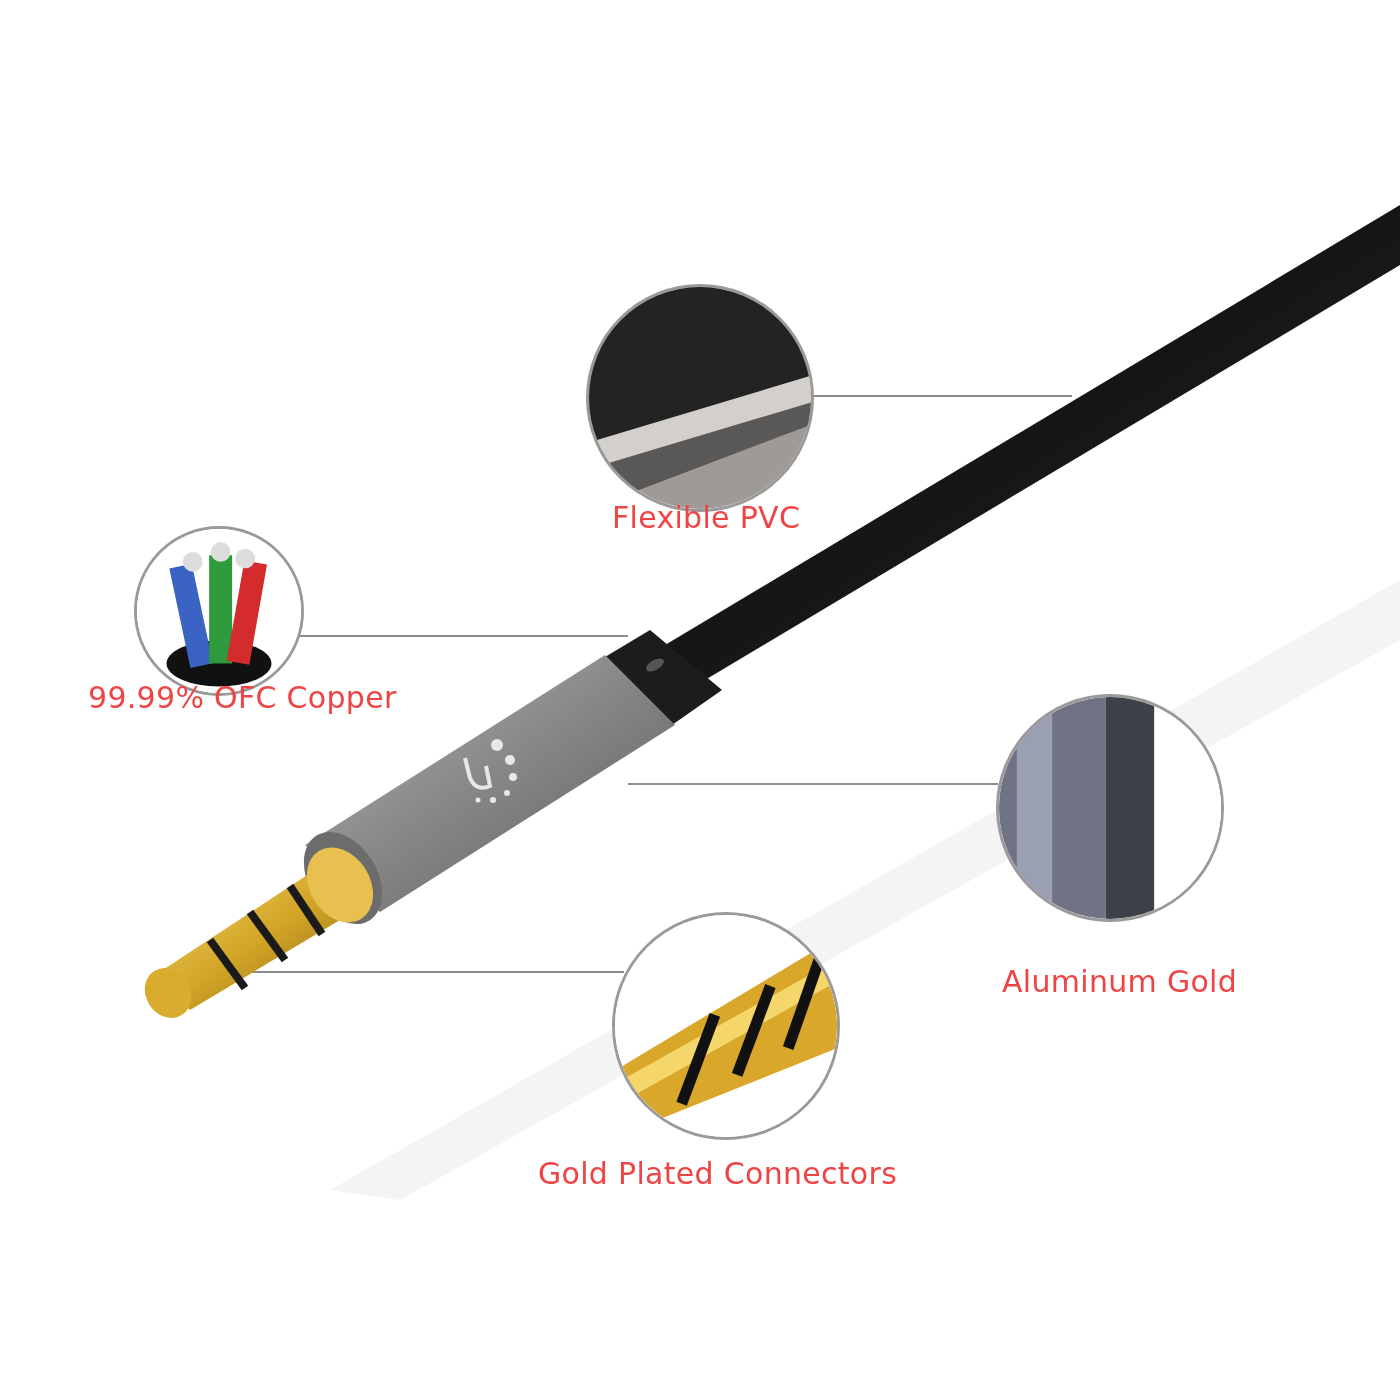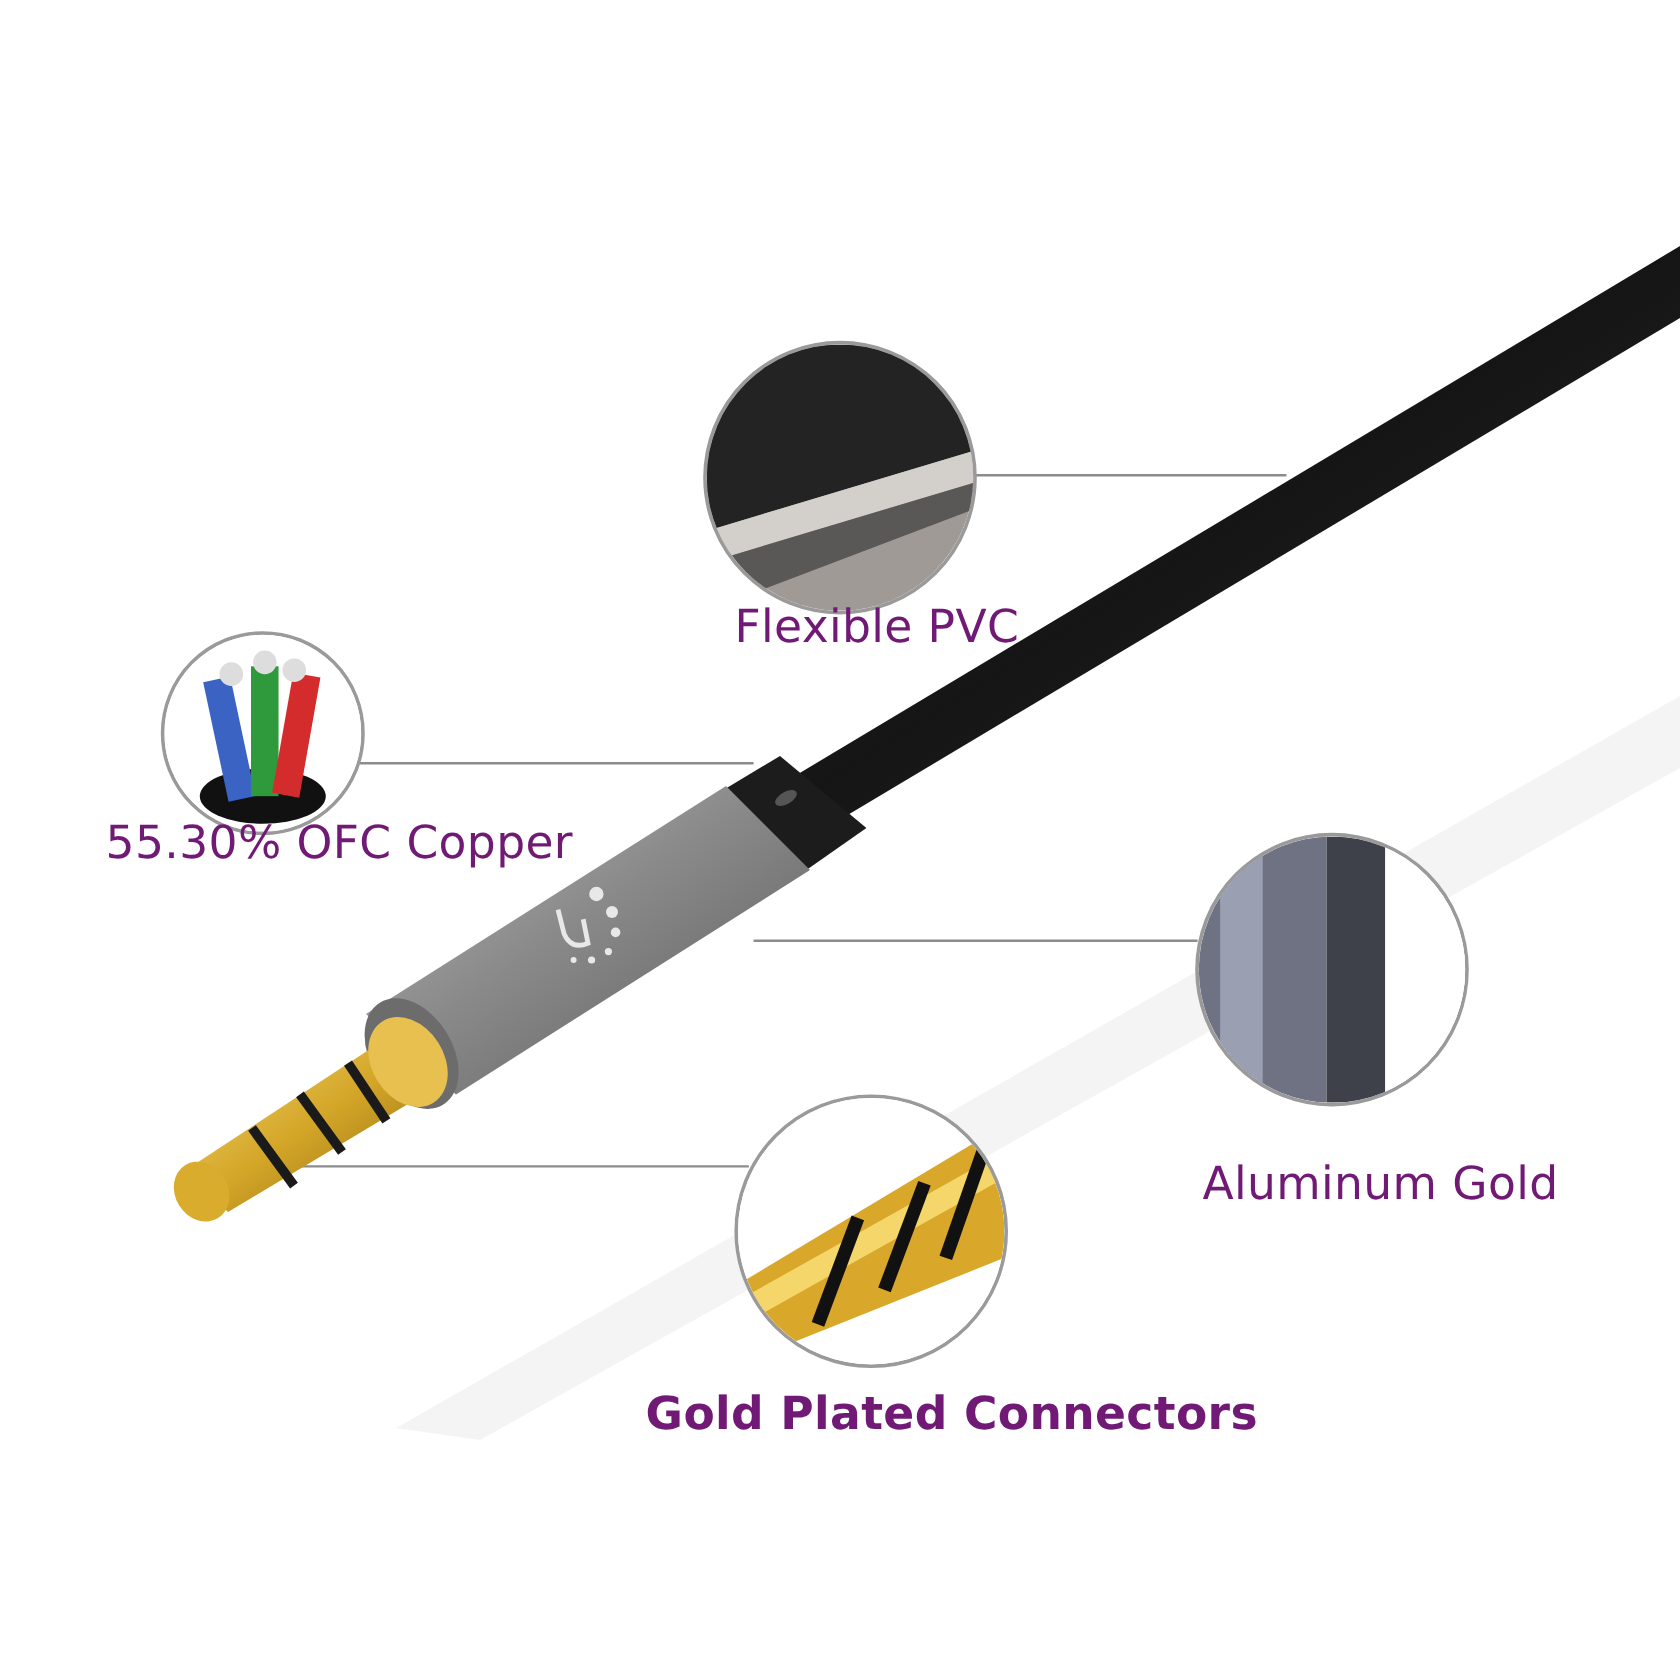--- a/index.html
+++ b/index.html
@@ -1,19 +1,19 @@
 <!DOCTYPE html>
 <html><head>
 <meta charset="utf-8">
 <style>
   html, body { margin: 0; padding: 0; background: #ffffff; }
   body { width: 1400px; height: 1400px; position: relative; overflow: hidden;
          font-family: "Liberation Sans", "DejaVu Sans", sans-serif; }
   .stage { position: absolute; left: 0; top: 0; width: 1400px; height: 1400px; }
-  .label { position: absolute; color: #701a75; font-size: 38px; letter-spacing: 0.3px;
+  .label { position: absolute; color: #ef4444; font-size: 30px; letter-spacing: 0.3px;
            white-space: nowrap; font-family: "DejaVu Sans", "Liberation Sans", sans-serif; }
   .callout { position: absolute; border-radius: 50%; overflow: hidden;
              border: 3px solid #9a9a9a; background: #fff; }
   .callout svg { width: 100%; height: 100%; display: block; }
 </style>
 </head>
 <body>
 
 <div class="stage">
 
@@ -106,16 +106,16 @@
       <rect width="100" height="100" fill="#ffffff"></rect>
       <polygon points="0,70 100,10 100,60 0,100" fill="#d9a72a"></polygon>
       <polygon points="0,76 100,20 100,30 0,86" fill="#f4d66a"></polygon>
       <line x1="30" y1="85" x2="45" y2="45" stroke="#111" stroke-width="5"></line>
       <line x1="55" y1="72" x2="70" y2="32" stroke="#111" stroke-width="5"></line>
       <line x1="78" y1="60" x2="92" y2="20" stroke="#111" stroke-width="5"></line>
     </svg>
   </div>
 
   <div class="label" style="left:612px;top:500px;">Flexible PVC</div>
-  <div class="label" style="left:88px;top:680px;">55.30% OFC Copper</div>
+  <div class="label" style="left:88px;top:680px;">99.99% OFC Copper</div>
   <div class="label" style="left:1002px;top:964px;">Aluminum Gold</div>
-  <div class="label" style="left:538px;top:1156px;font-weight:bold;">Gold Plated Connectors</div>
+  <div class="label" style="left:538px;top:1156px;">Gold Plated Connectors</div>
 </div>
 
 </body></html>

